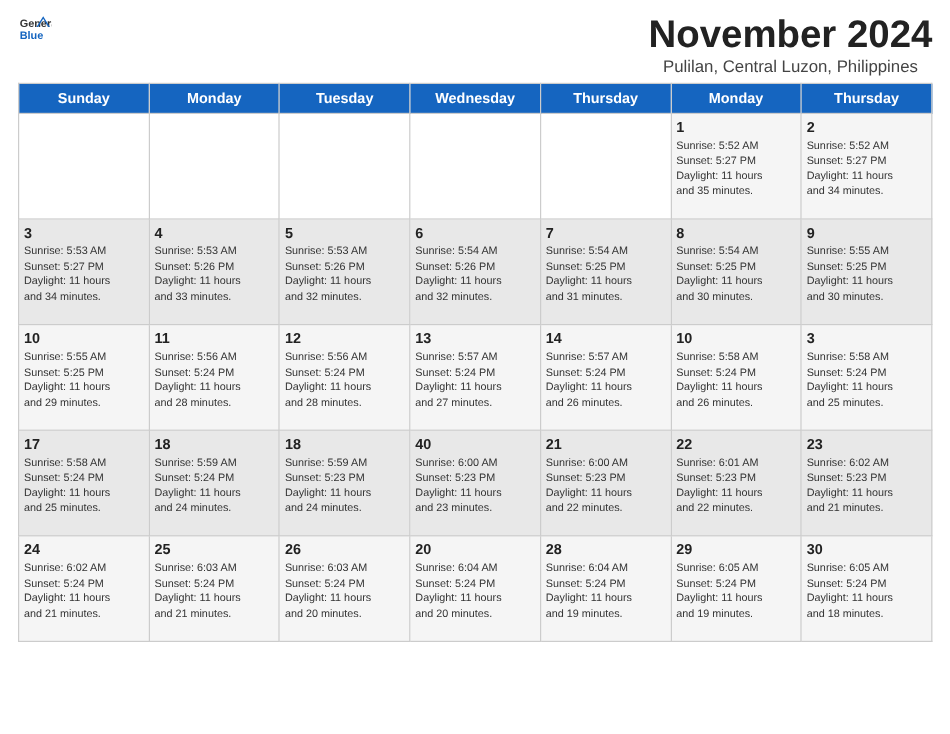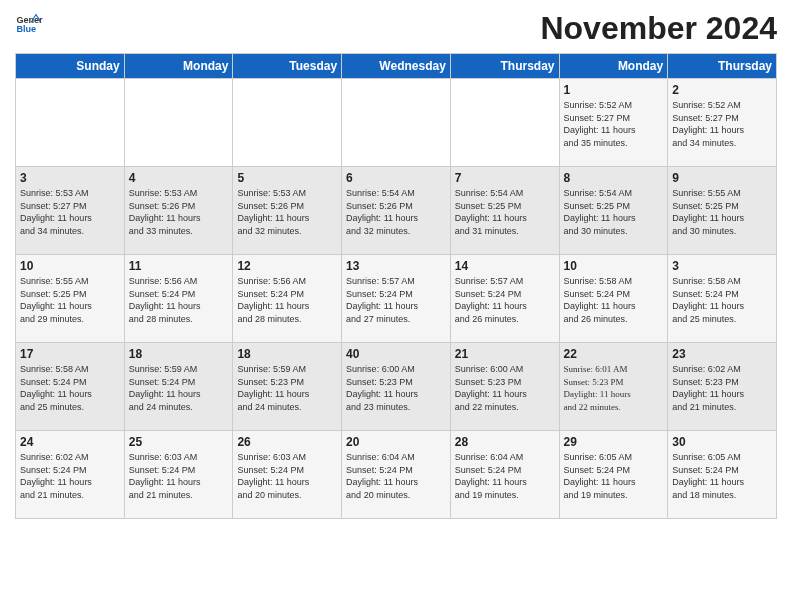--- a/index.html
+++ b/index.html
@@ -46,21 +46,21 @@
       width: 100%;
       border-collapse: collapse;
       table-layout: fixed;
     }
     .calendar thead th {
       background: #1565c0;
       color: #fff;
       font-size: 12px;
       font-weight: bold;
       padding: 5px 4px;
-      text-align: right;
+      text-align: center;
       border: 1px solid #ccc;
     }
     .calendar tbody td {
       vertical-align: top;
       border: 1px solid #ccc;
       padding: 4px 4px;
       font-size: 9.5px;
       color: #333;
       height: 88px;
       background: #fff;
@@ -94,20 +94,21 @@
   <div class="header">
     <div class="logo">
       <svg class="logo-icon" viewBox="0 0 40 40">
         <text x="2" y="18" font-size="13" font-weight="bold" fill="#333">General</text>
         <text x="2" y="32" font-size="13" font-weight="bold" fill="#1565c0">Blue</text>
         <polygon points="30,5 38,18 36,18 30,8 24,18 22,18" fill="#1565c0"></polygon>
       </svg>
     </div>
     <div class="title-block">
       <div class="month-year">November 2024</div>
+      <div class="location">Pulilan, Central Luzon, Philippines</div>
     </div>
   </div>
 
   <table class="calendar">
     <thead>
       <tr>
       <th>Sunday</th>
           <th>Monday</th>
           <th>Tuesday</th>
           <th>Wednesday</th>
@@ -271,21 +272,21 @@
           </td>
           <td>
             <span class="day-num">21</span>
             <div class="day-info" style="white-space: pre-line;">Sunrise: 6:00 AM
 Sunset: 5:23 PM
 Daylight: 11 hours
 and 22 minutes.</div>
           </td>
           <td>
             <span class="day-num">22</span>
-            <div class="day-info" style="white-space: pre-line; font-family: Liberation Serif, serif;">Sunrise: 6:01 AM
+            <div class="day-info" style="white-space: pre-line;">Sunrise: 6:01 AM
 Sunset: 5:23 PM
 Daylight: 11 hours
 and 22 minutes.</div>
           </td>
           <td>
             <span class="day-num">23</span>
             <div class="day-info" style="white-space: pre-line;">Sunrise: 6:02 AM
 Sunset: 5:23 PM
 Daylight: 11 hours
 and 21 minutes.</div>

